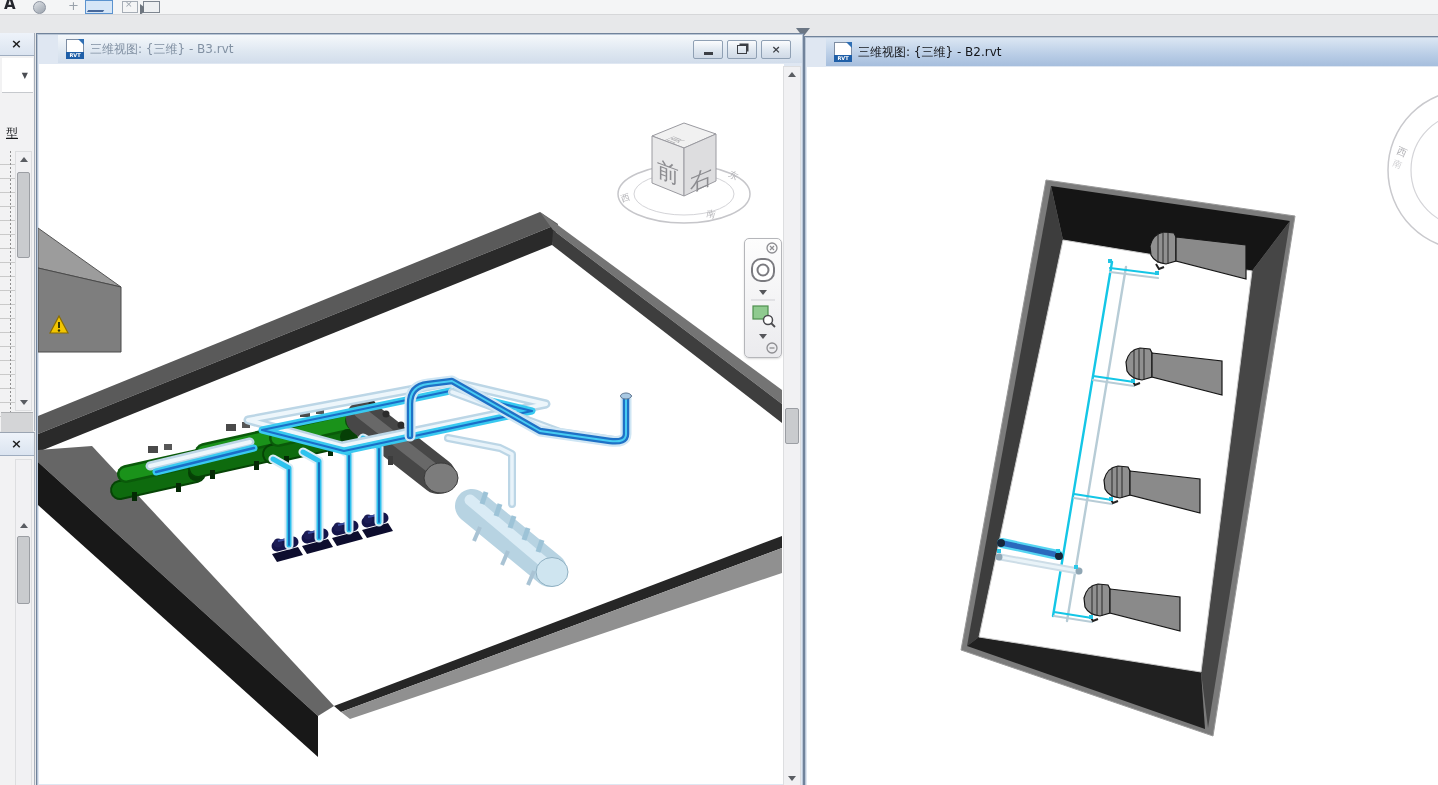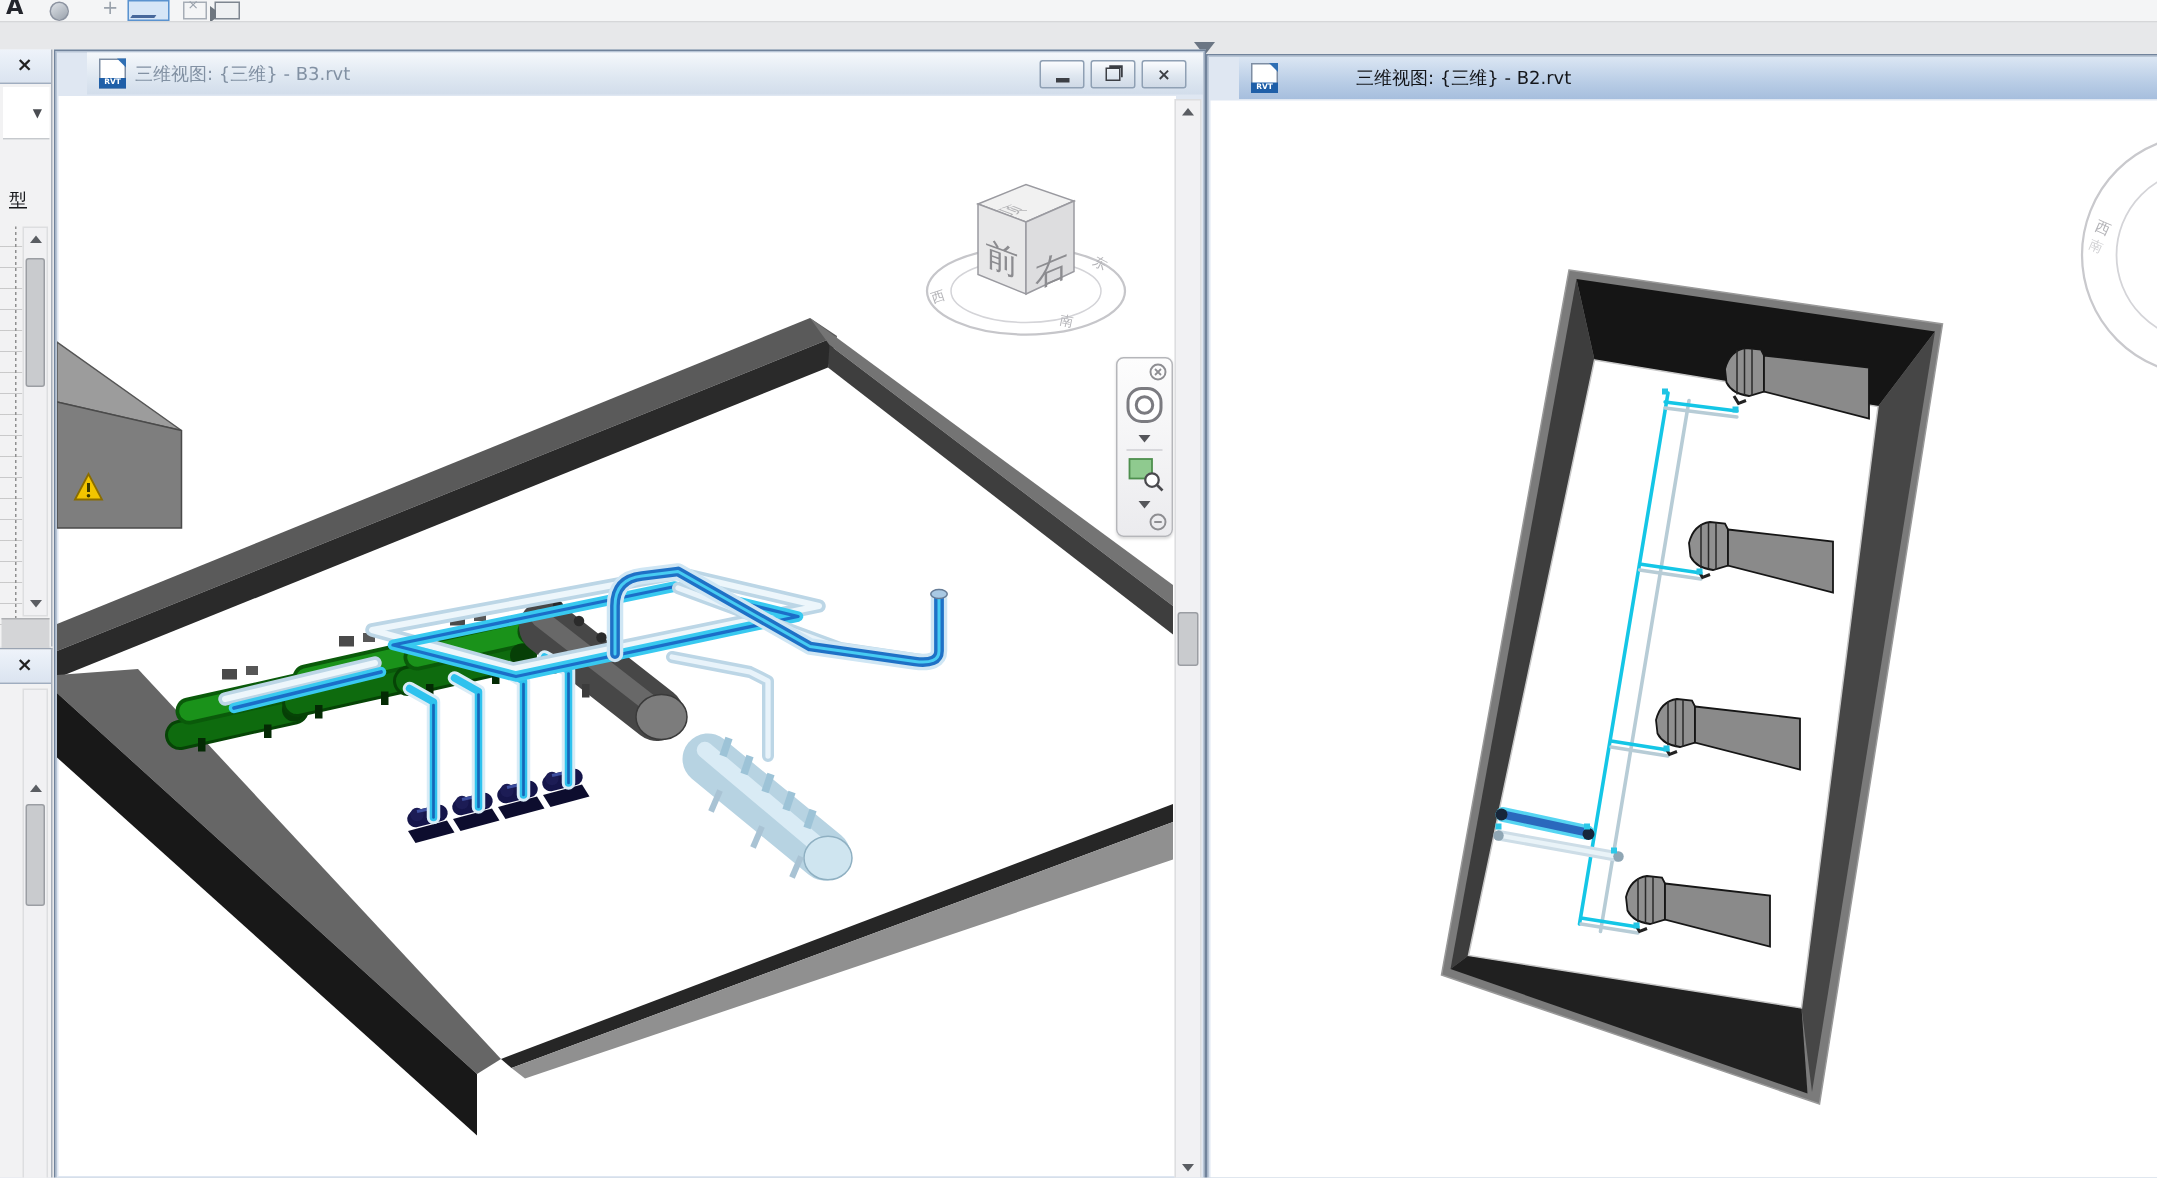--- a/index.html
+++ b/index.html
@@ -53,21 +53,21 @@
           border-top:5px solid #5a5d62;}
   .thumb{position:absolute;left:1px;right:1px;background:#c9cbce;border:1px solid #9b9ea3;
          border-radius:2px;}
 
   
   .win{position:absolute;border:1px solid #71839b;background:#dfe7f2;
        box-shadow:0 0 0 1px #b9c6d6 inset;}
   .titlebar{position:absolute;left:1px;top:1px;right:1px;height:28px;
             display:flex;align-items:center;margin-left:20px;}
   .titlebar.inactive{background:linear-gradient(#f5f8fb,#dee7f1 60%,#d2ddeb);}
-  .titlebar.active{background:linear-gradient(#dbe6f3,#b9cde6 60%,#a6bedd);gap:46px;}
+  .titlebar.active{background:linear-gradient(#dbe6f3,#b9cde6 60%,#a6bedd);}
   .win-title{font-size:12px;margin-left:6px;white-space:nowrap;}
   .inactive .win-title{color:#8291a3;}
   .active .win-title{color:#14161a;}
   .rvticon{width:16px;height:18px;margin-left:8px;position:relative;background:#fff;
            border:1px solid #7d8da3;flex:0 0 auto;}
   .rvticon .fold{position:absolute;right:-1px;top:-1px;width:0;height:0;
                  border-left:6px solid transparent;border-top:6px solid #2f6fb4;}
   .rvticon .tag{position:absolute;left:-1px;right:-1px;bottom:-1px;height:7px;background:#1f5fa8;
                 color:#fff;font-size:5px;line-height:7px;text-align:center;font-weight:bold;}
   .winbtns{position:absolute;right:11px;top:5px;display:flex;gap:4px;}

